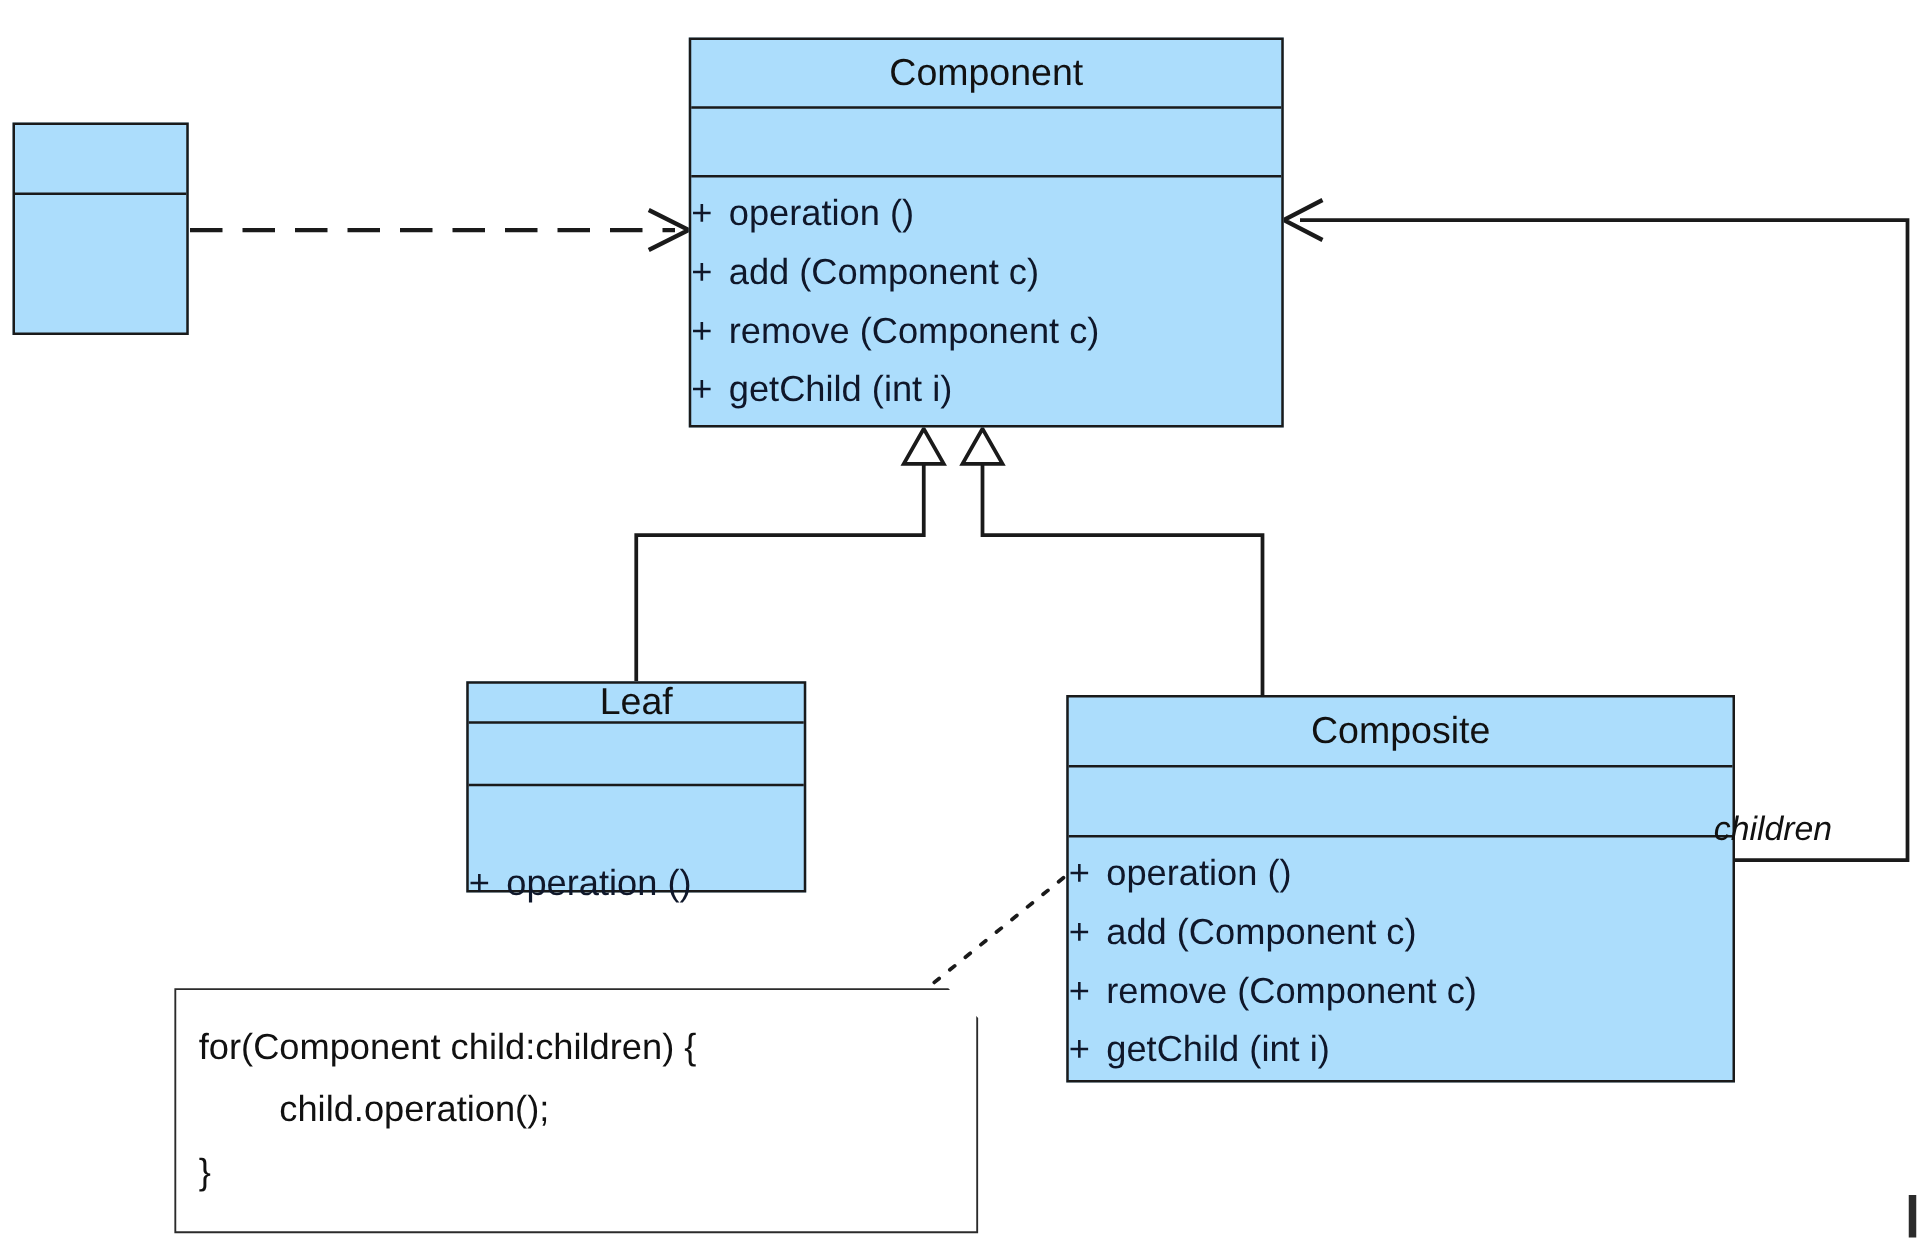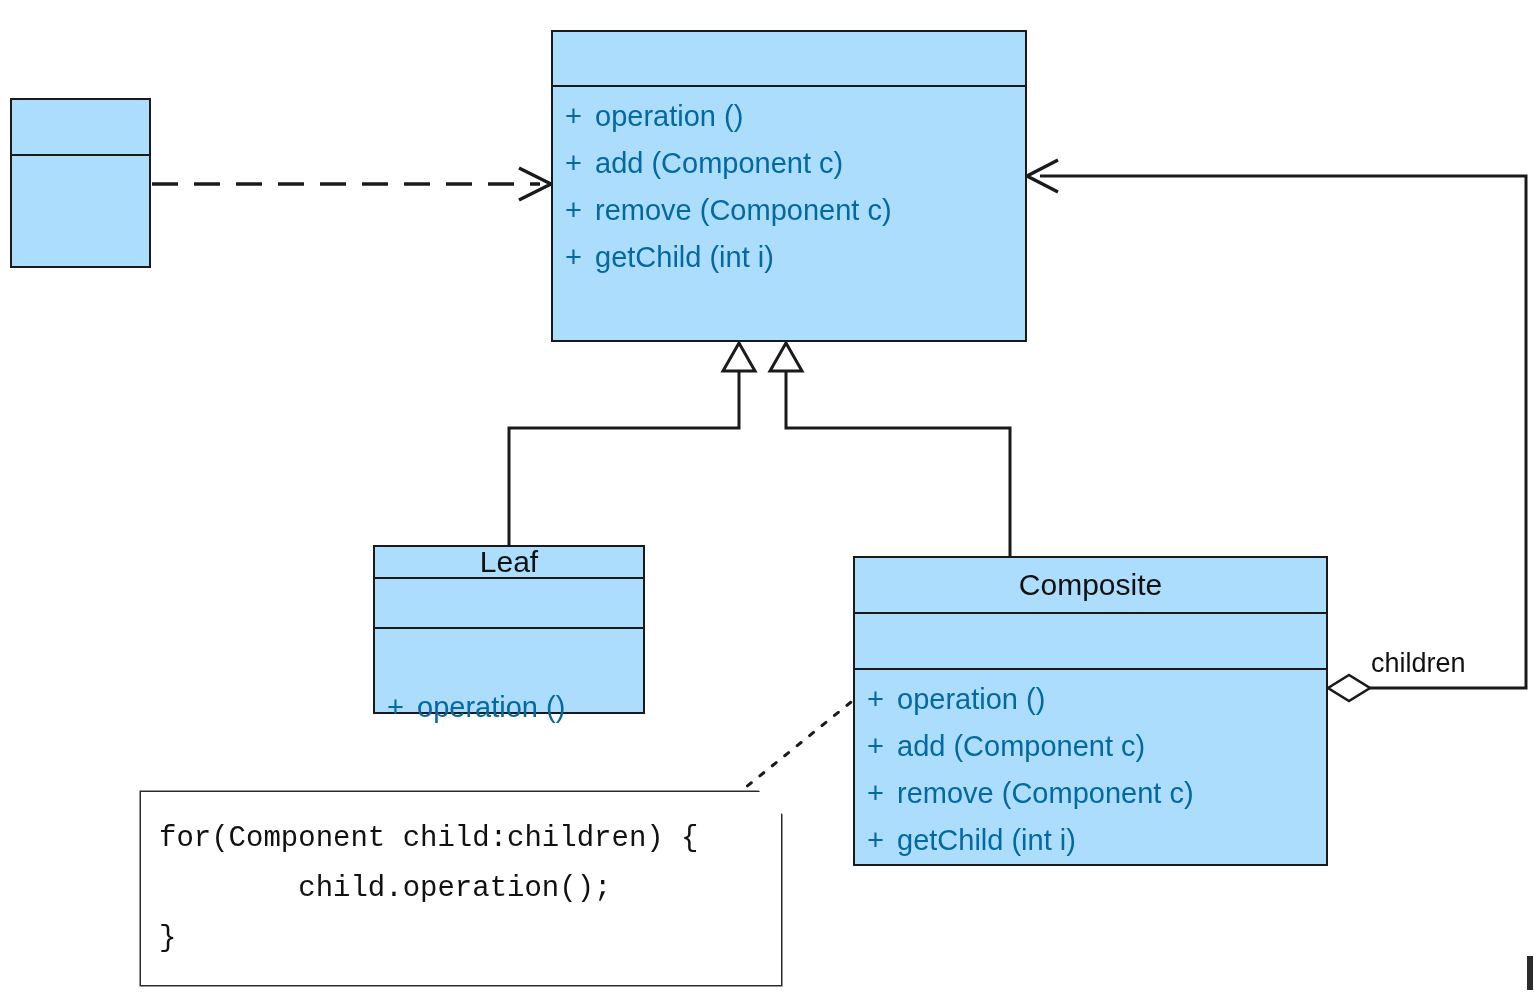--- a/index.html
+++ b/index.html
@@ -49,49 +49,48 @@
     box-sizing: border-box;
     border-bottom: 2px solid #1a1a1a;
   }
   .cls-ops {
     box-sizing: border-box;
     flex: 1 1 auto;
     padding: 6px 0 0 0;
   }
   .op-row {
     font-size: 29px;
-    color: #0369a1;
+    color: #0f172a;
     line-height: 1.62;
     white-space: nowrap;
-    padding-left: 12px;
   }
   .op-sign {
     display: inline-block;
     width: 30px;
   }
   .note-box {
     position: absolute;
     box-sizing: border-box;
     background: #ffffff;
-    font-family: Liberation Mono, monospace;
   }
   .note-text {
     position: absolute;
     left: 18px;
     top: 22px;
     font-size: 29px;
     color: #111111;
     line-height: 1.72;
     white-space: pre;
   }
   .edge-label {
     position: absolute;
     font-size: 27px;
     color: #111111;
     white-space: nowrap;
+    font-style: italic;
   }
   .corner-mark {
     position: absolute;
     background: #2b2b2b;
   }
 </style>
 </head>
 <body>
 
 <div id="canvas">
@@ -134,20 +133,21 @@
       <path d="M 758,792 L 758,815 L 781,815" fill="none" stroke="#2b2b2b" stroke-width="3" stroke-linejoin="miter"></path>
     </g>
   </svg>
 
   <div class="uml-class" style="left:10px; top:98px; width:141px; height:170px;">
     <div class="cls-attrs" style="height:56px;"></div>
     <div class="cls-ops"></div>
   </div>
 
   <div class="uml-class" style="left:551px; top:30px; width:476px; height:312px;">
+    <div class="cls-name" style="height:55px;">Component</div>
     <div class="cls-attrs" style="height:55px;"></div>
     <div class="cls-ops">
       <div class="op-row">
         <span class="op-sign">+</span><span>operation ()</span>
       </div>
       <div class="op-row">
         <span class="op-sign">+</span><span>add (Component c)</span>
       </div>
       <div class="op-row">
         <span class="op-sign">+</span><span>remove (Component c)</span>
@@ -161,21 +161,21 @@
   <div class="uml-class" style="left:373px; top:545px; width:272px; height:169px;gap:48px;">
     <div class="cls-name" style="height:57px;">Leaf</div>
     <div class="cls-attrs" style="height:56px;"></div>
     <div class="cls-ops" style="padding-top:7px;">
       <div class="op-row">
         <span class="op-sign">+</span><span>operation ()</span>
       </div>
     </div>
   </div>
 
-  <div class="uml-class" style="left:853px; top:556px; width:475px; height:310px;">
+  <div class="uml-class" style="left:853px; top:556px; width:535px; height:310px;">
     <div class="cls-name" style="height:56px;">Composite</div>
     <div class="cls-attrs" style="height:56px;"></div>
     <div class="cls-ops">
       <div class="op-row">
         <span class="op-sign">+</span><span>operation ()</span>
       </div>
       <div class="op-row">
         <span class="op-sign">+</span><span>add (Component c)</span>
       </div>
       <div class="op-row">

